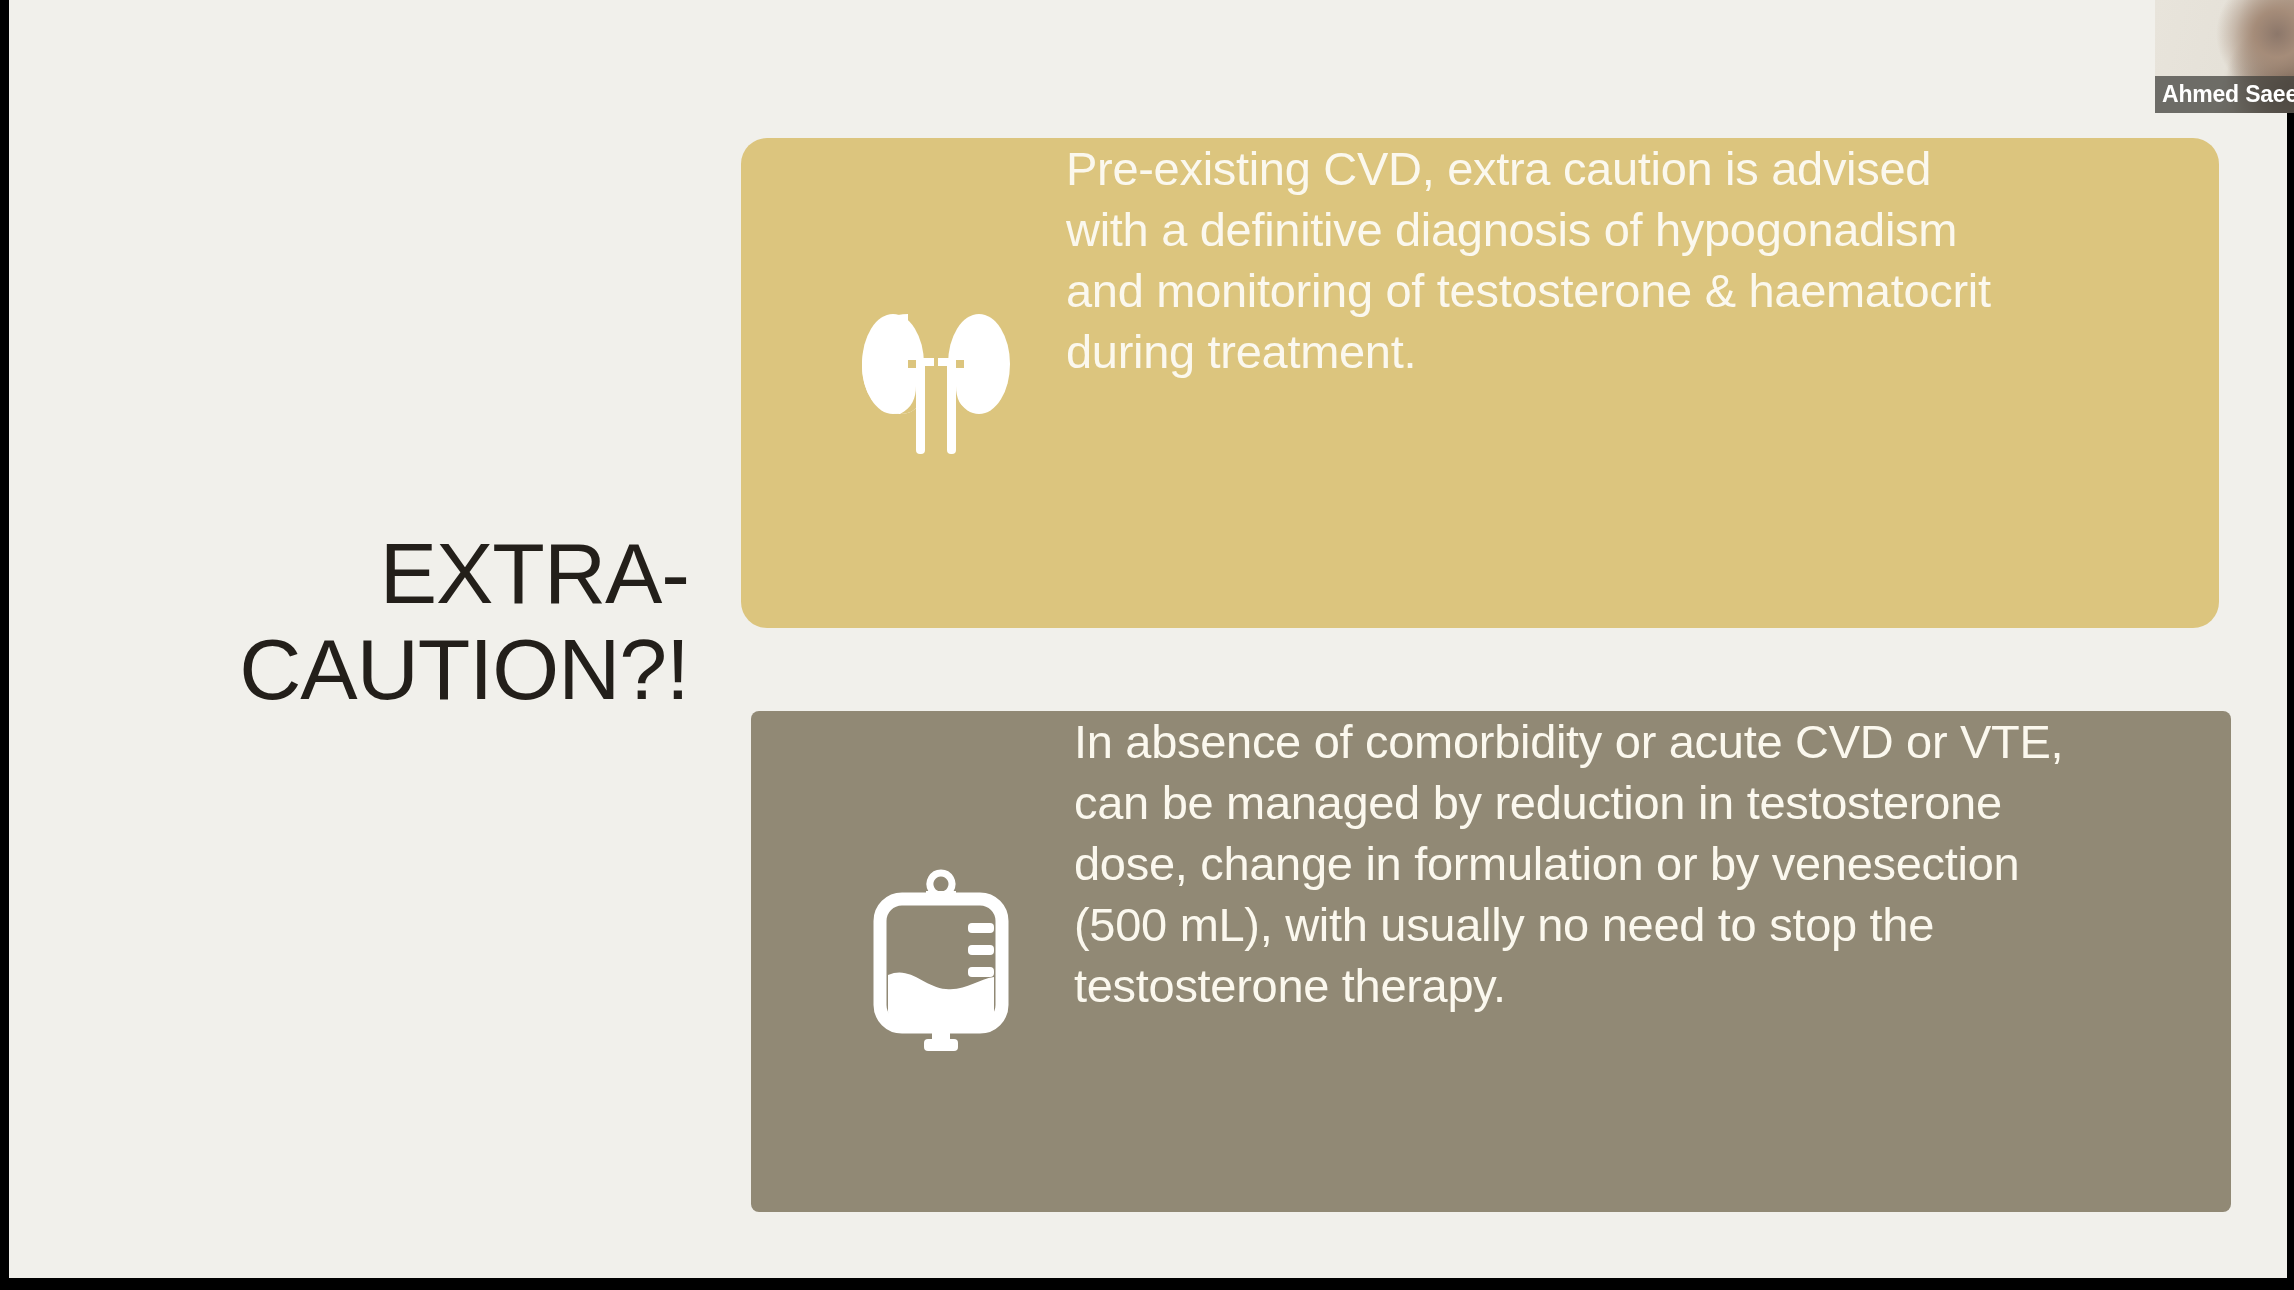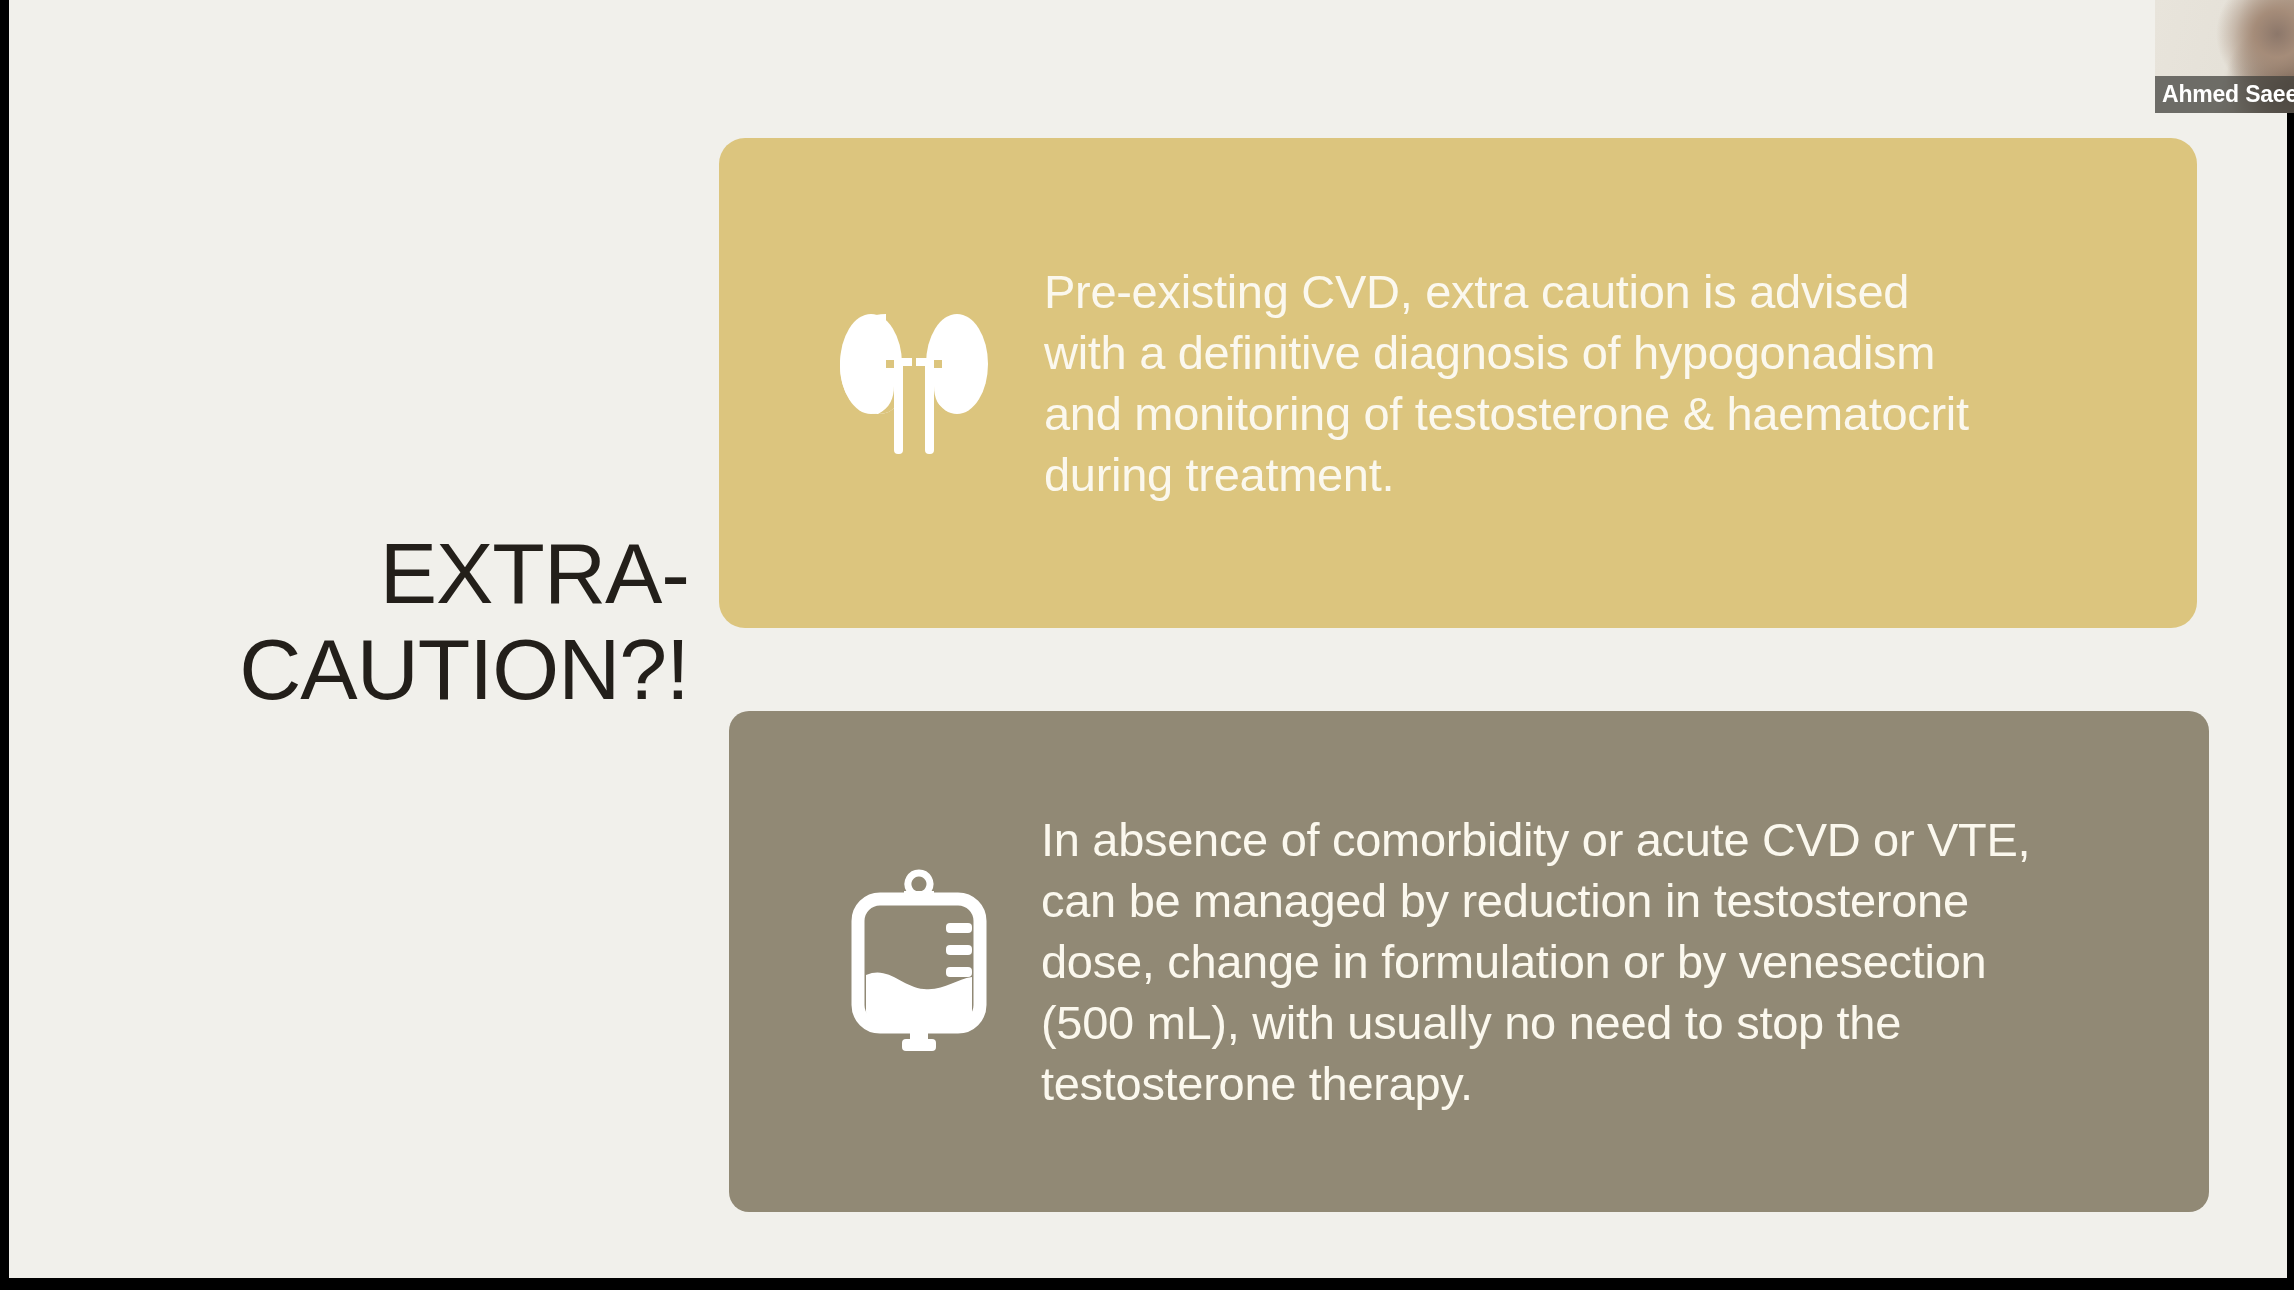--- a/index.html
+++ b/index.html
@@ -47,38 +47,39 @@
     font-weight: 400;
     line-height: 1.12;
     letter-spacing: -1px;
     white-space: pre-line;
   }
 
   
   .card {
     position: absolute;
     display: flex;
-    align-items: center;
     box-sizing: border-box;
+    margin-left: 22px;
   }
   .card-gold {
     left: 710px;
     top: 138px;
     width: 1478px;
     height: 490px;
     background: #DCC57E;
     border-radius: 26px;
   }
   .card-taupe {
     left: 720px;
     top: 711px;
     width: 1480px;
     height: 501px;
     background: #918975;
-    border-radius: 20px;
+    border-radius: 8px;
+    gap: 11px;
   }
 
   .card-icon {
     flex: 0 0 auto;
     width: 200px;
     margin-left: 100px;
     display: flex;
     align-items: center;
     justify-content: center;
   }

